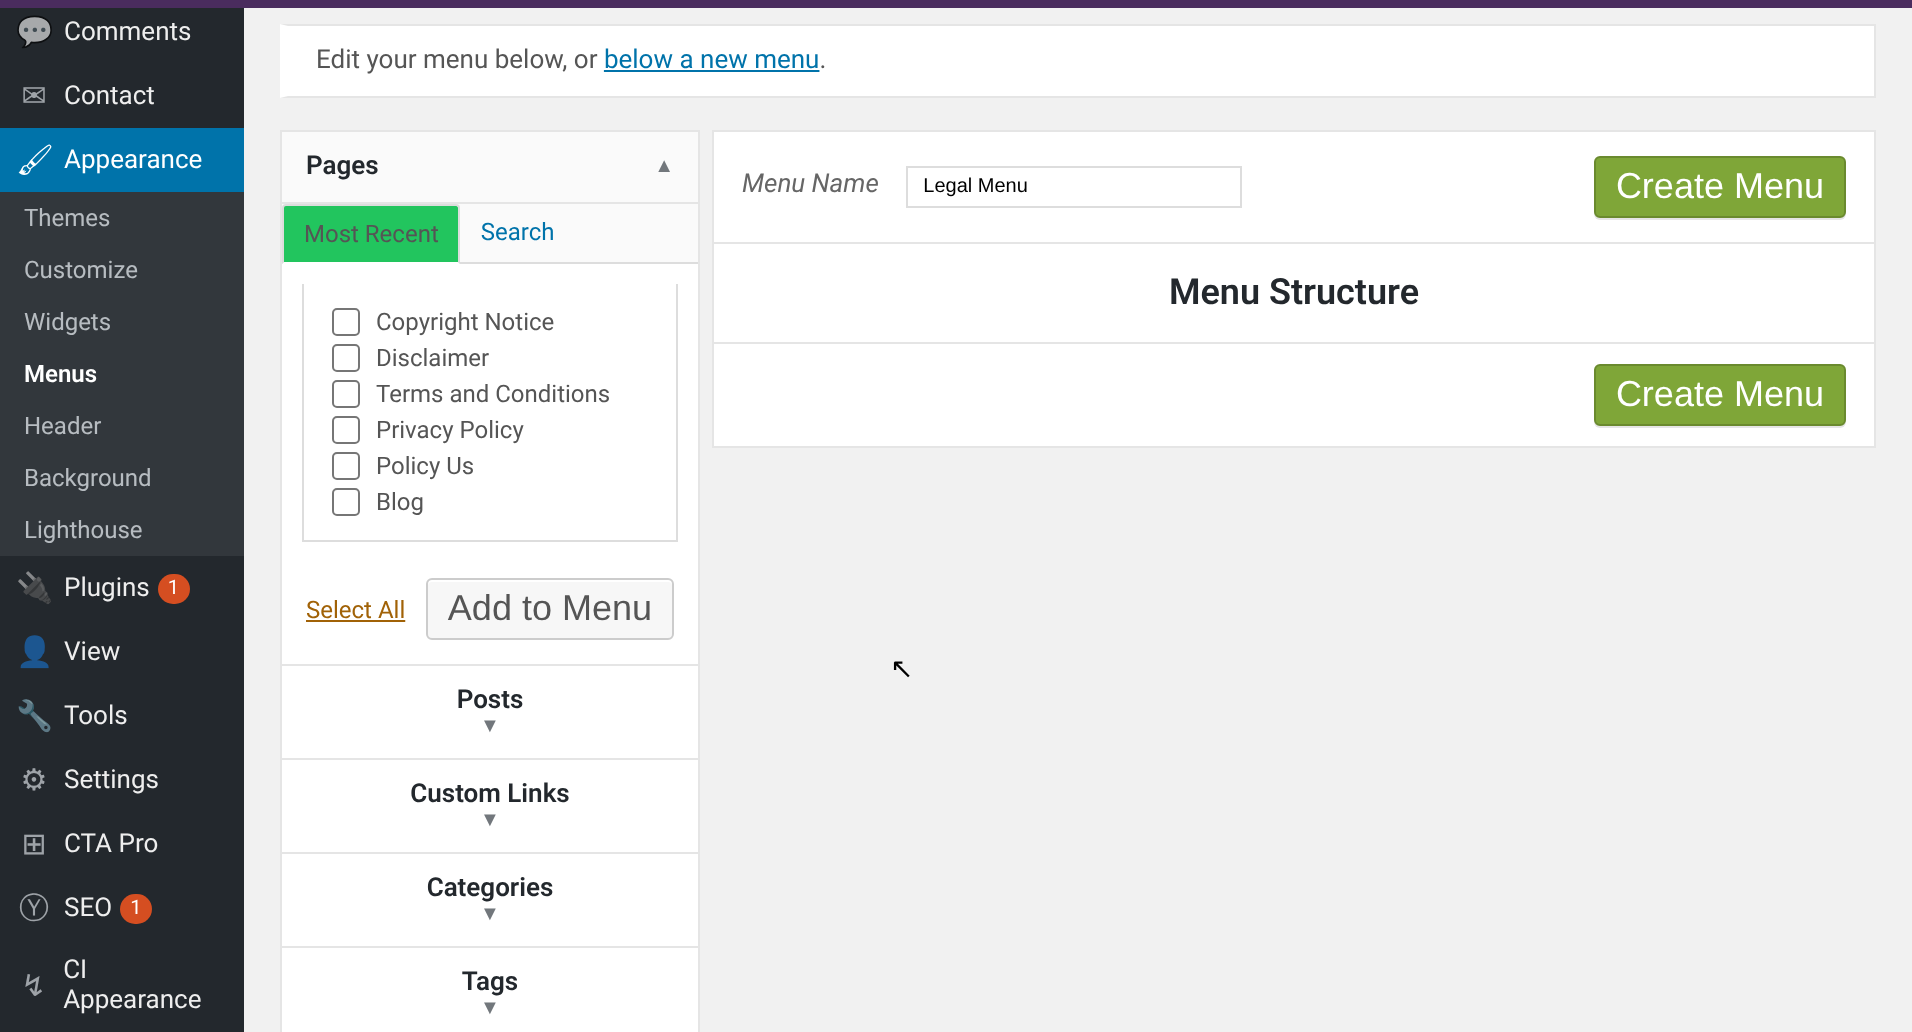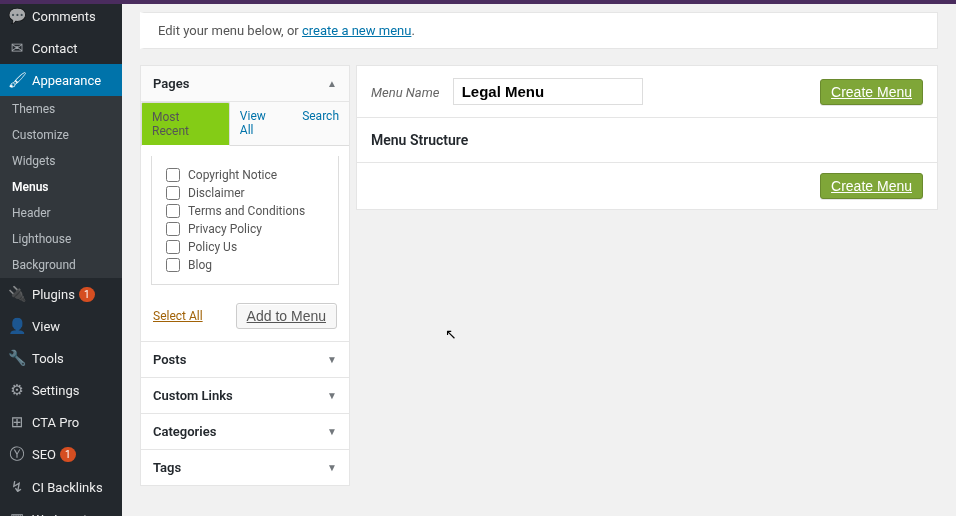--- a/index.html
+++ b/index.html
@@ -24,40 +24,40 @@
 .notice a { color: #0073aa; text-decoration: underline; }
 
 .cols { display: flex; gap: 6px; }
 .left-col { width: 210px; }
 .right-col { flex: 1; }
 
 
 .acc { background: #fff; border: 1px solid #e5e5e5; margin-bottom: 0; }
 .acc + .acc { border-top: none; }
 .acc-h { display:flex; justify-content:space-between; align-items:center; padding: 10px 12px; background: #fafafa; border-bottom: 1px solid #e5e5e5; cursor: pointer; font-weight:600; color:#23282d;}
-.acc-h.closed { border-bottom: none; background:#fff;}
+.acc-h.closed { border-bottom: none; background:#fff;flex-direction:column;}
 .acc-caret { color:#72777c; font-size:10px;}
 .acc-body { padding: 0; }
 .tabs { display:flex; border-bottom:1px solid #ddd; background:#fafafa;}
 .tabs span { padding: 7px 10px; font-size:12px; color:#0073aa; cursor:pointer;}
-.tabs span.active { background:#84cc16; border:1px solid #ddd; border-bottom:1px solid #fff; margin-bottom:-1px; color:#555; border-top-left-radius:2px; border-top-right-radius:2px;}
+.tabs span.active { background:#22c55e; border:1px solid #ddd; border-bottom:1px solid #fff; margin-bottom:-1px; color:#555; border-top-left-radius:2px; border-top-right-radius:2px;}
 .checklist { padding: 10px 14px; border:1px solid #ddd; margin:10px 10px 10px 10px; border-top:none;}
 .checklist label { display:flex; align-items:center; padding: 2px 0; font-size:12px; color:#555; cursor:pointer;}
 .checklist input { margin-right:8px; width:14px; height:14px;}
 .acc-ft { display:flex; justify-content:space-between; align-items:center; padding: 8px 12px 12px; }
 .acc-ft a { color:#a16207; text-decoration:underline; font-size:12px;}
-.btn { background:#f7f7f7; border:1px solid #ccc; box-shadow: inset 0 1px 0 #fff; padding:4px 10px; border-radius:3px; cursor:pointer; font-size:14px; color:#555;text-decoration:underline;}
+.btn { background:#f7f7f7; border:1px solid #ccc; box-shadow: inset 0 1px 0 #fff; padding:4px 10px; border-radius:3px; cursor:pointer; font-size:18px; color:#555;}
 .btn-primary { background:#7fa638; border:1px solid #6a8a2e; color:#fff; box-shadow: 0 1px 0 rgba(0,0,0,0.1);}
 
 
 .menu-header { background:#fff; border:1px solid #e5e5e5; padding:12px 14px; display:flex; align-items:center; justify-content:space-between;}
 .menu-header label { font-style:italic; color:#666; font-size:13px; margin-right:10px;}
-.menu-header input { border:1px solid #ddd; padding:4px 8px; width:190px; font-size:15px;font-weight:bold;}
+.menu-header input { border:1px solid #ddd; padding:4px 8px; width:168px; font-size:10px;}
 .menu-body { background:#fff; border:1px solid #e5e5e5; border-top:none; padding:14px;}
-.menu-body h3 { font-size:14px; font-weight:600; color:#23282d;}
+.menu-body h3 { font-size:18px; font-weight:600; color:#23282d;text-align:center;}
 .menu-footer { background:#fff; border:1px solid #e5e5e5; border-top:none; padding:10px 14px; text-align:right;}
 
 .footer-row { display:flex; justify-content:space-between; padding: 14px 0 6px; font-size:12px; color:#555; font-style: italic;}
 
 .cursor-pointer { position:absolute; left:323px; top:326px; font-size:14px; pointer-events:none; color:#000;}
 </style>
 </head>
 <body>
 
 <div class="topbar"></div>
@@ -76,22 +76,22 @@
     <div class="sidebar-item current">
       <span class="ic">🖌</span>
       <span>Appearance</span>
     </div>
     <div class="sidebar-sub">
       <a>Themes</a>
       <a>Customize</a>
       <a>Widgets</a>
       <a class="active">Menus</a>
       <a>Header</a>
+      <a>Background</a>
       <a>Lighthouse</a>
-      <a>Background</a>
     </div>
 
     <div class="sidebar-item">
       <span class="ic">🔌</span>
       <span>Plugins</span>
       <span class="badge">1</span>
     </div>
     <div class="sidebar-item">
       <span class="ic">👤</span>
       <span>View</span>
@@ -108,47 +108,46 @@
       <span class="ic">⊞</span>
       <span>CTA Pro</span>
     </div>
     <div class="sidebar-item">
       <span class="ic">Ⓨ</span>
       <span>SEO</span>
       <span class="badge">1</span>
     </div>
     <div class="sidebar-item">
       <span class="ic">↯</span>
-      <span>CI Backlinks</span>
+      <span>CI Appearance</span>
     </div>
     <div class="sidebar-item">
       <span class="ic">▦</span>
       <span>Wp Insert</span>
     </div>
 
   </div>
 
   <div class="main">
 
     <div class="notice">
-      <span>Edit your menu below, or </span><a href="#">create a new menu</a><span>.</span>
+      <span>Edit your menu below, or </span><a href="#">below a new menu</a><span>.</span>
     </div>
 
     <div class="cols">
 
       <div class="left-col">
         <div class="acc">
           <div class="acc-h">
             <span>Pages</span>
             <span class="acc-caret">▲</span>
           </div>
           <div class="acc-body">
             <div class="tabs">
               <span class="active">Most Recent</span>
-              <span>View All</span>
               <span>Search</span>
             </div>
             <div class="checklist">
               <label>
                   <input type="checkbox" style="">
                   <span>Copyright Notice</span>
                 </label>
               <label>
                   <input type="checkbox" style="">
                   <span>Disclaimer</span>

